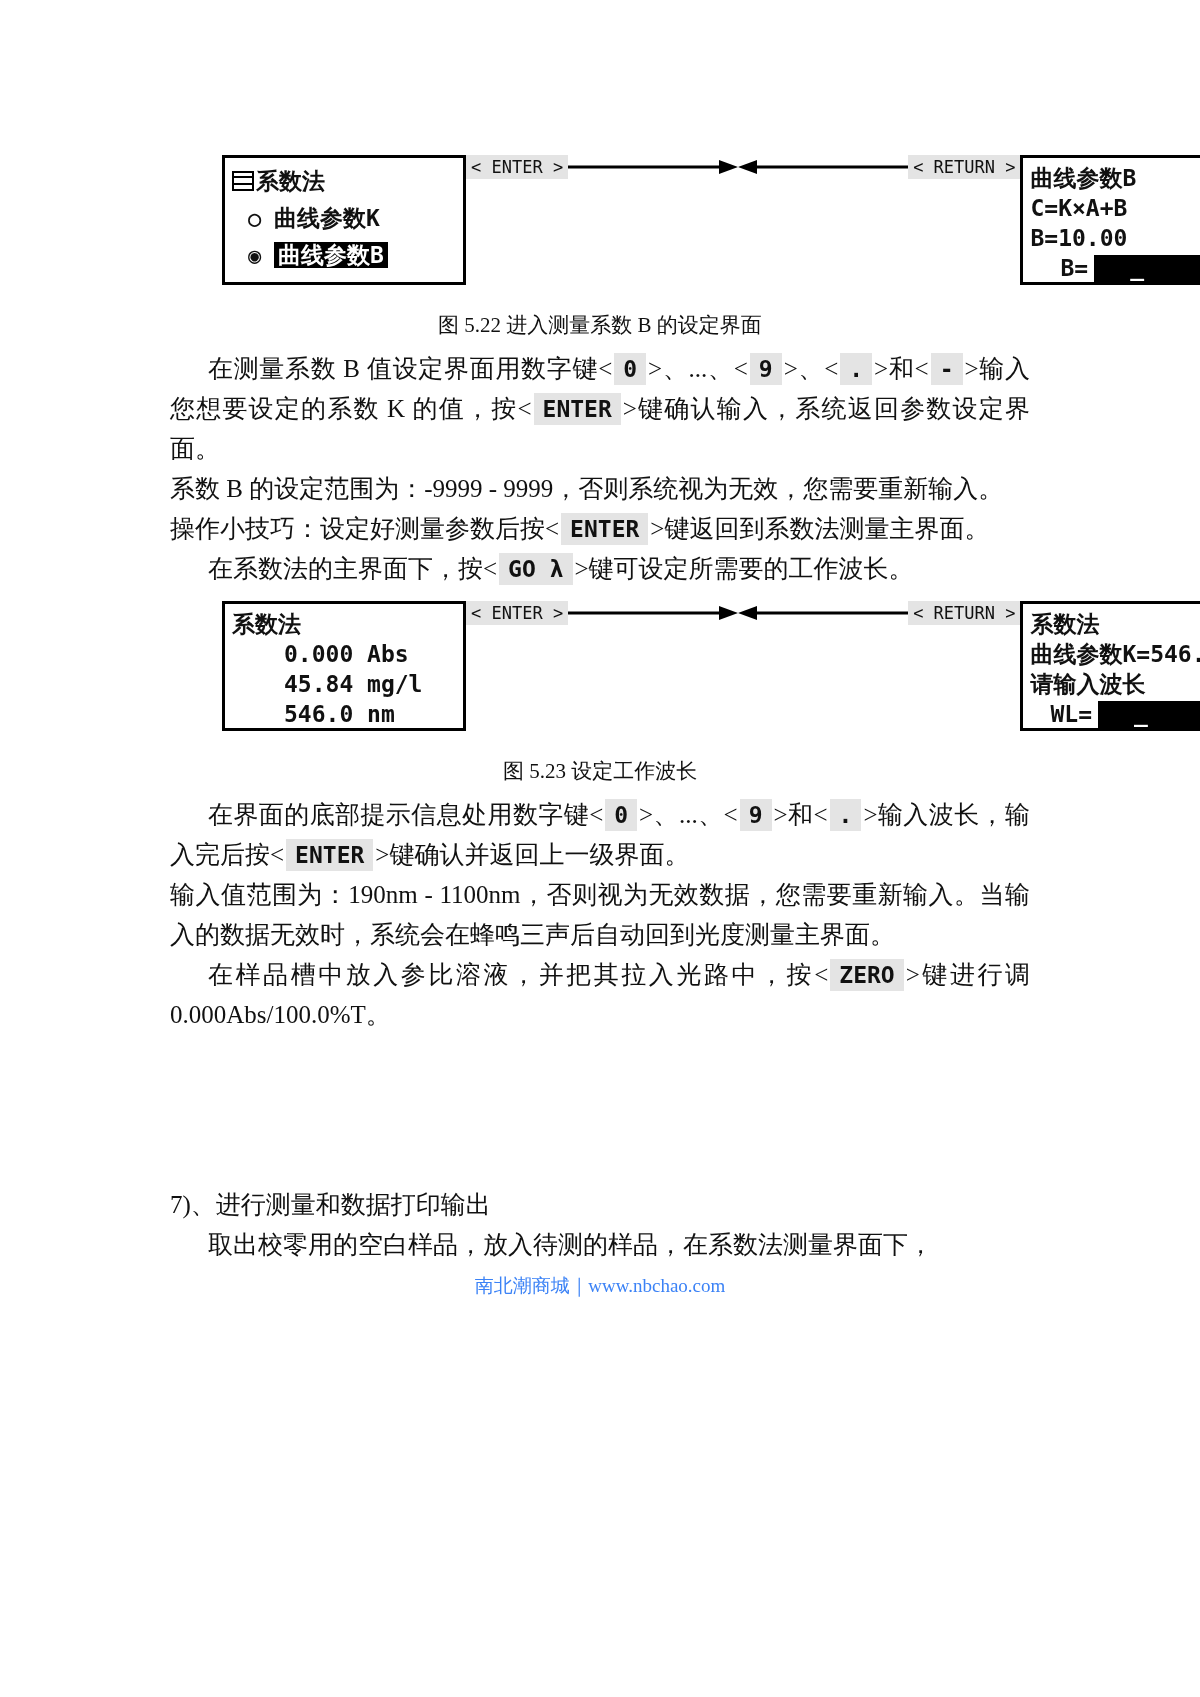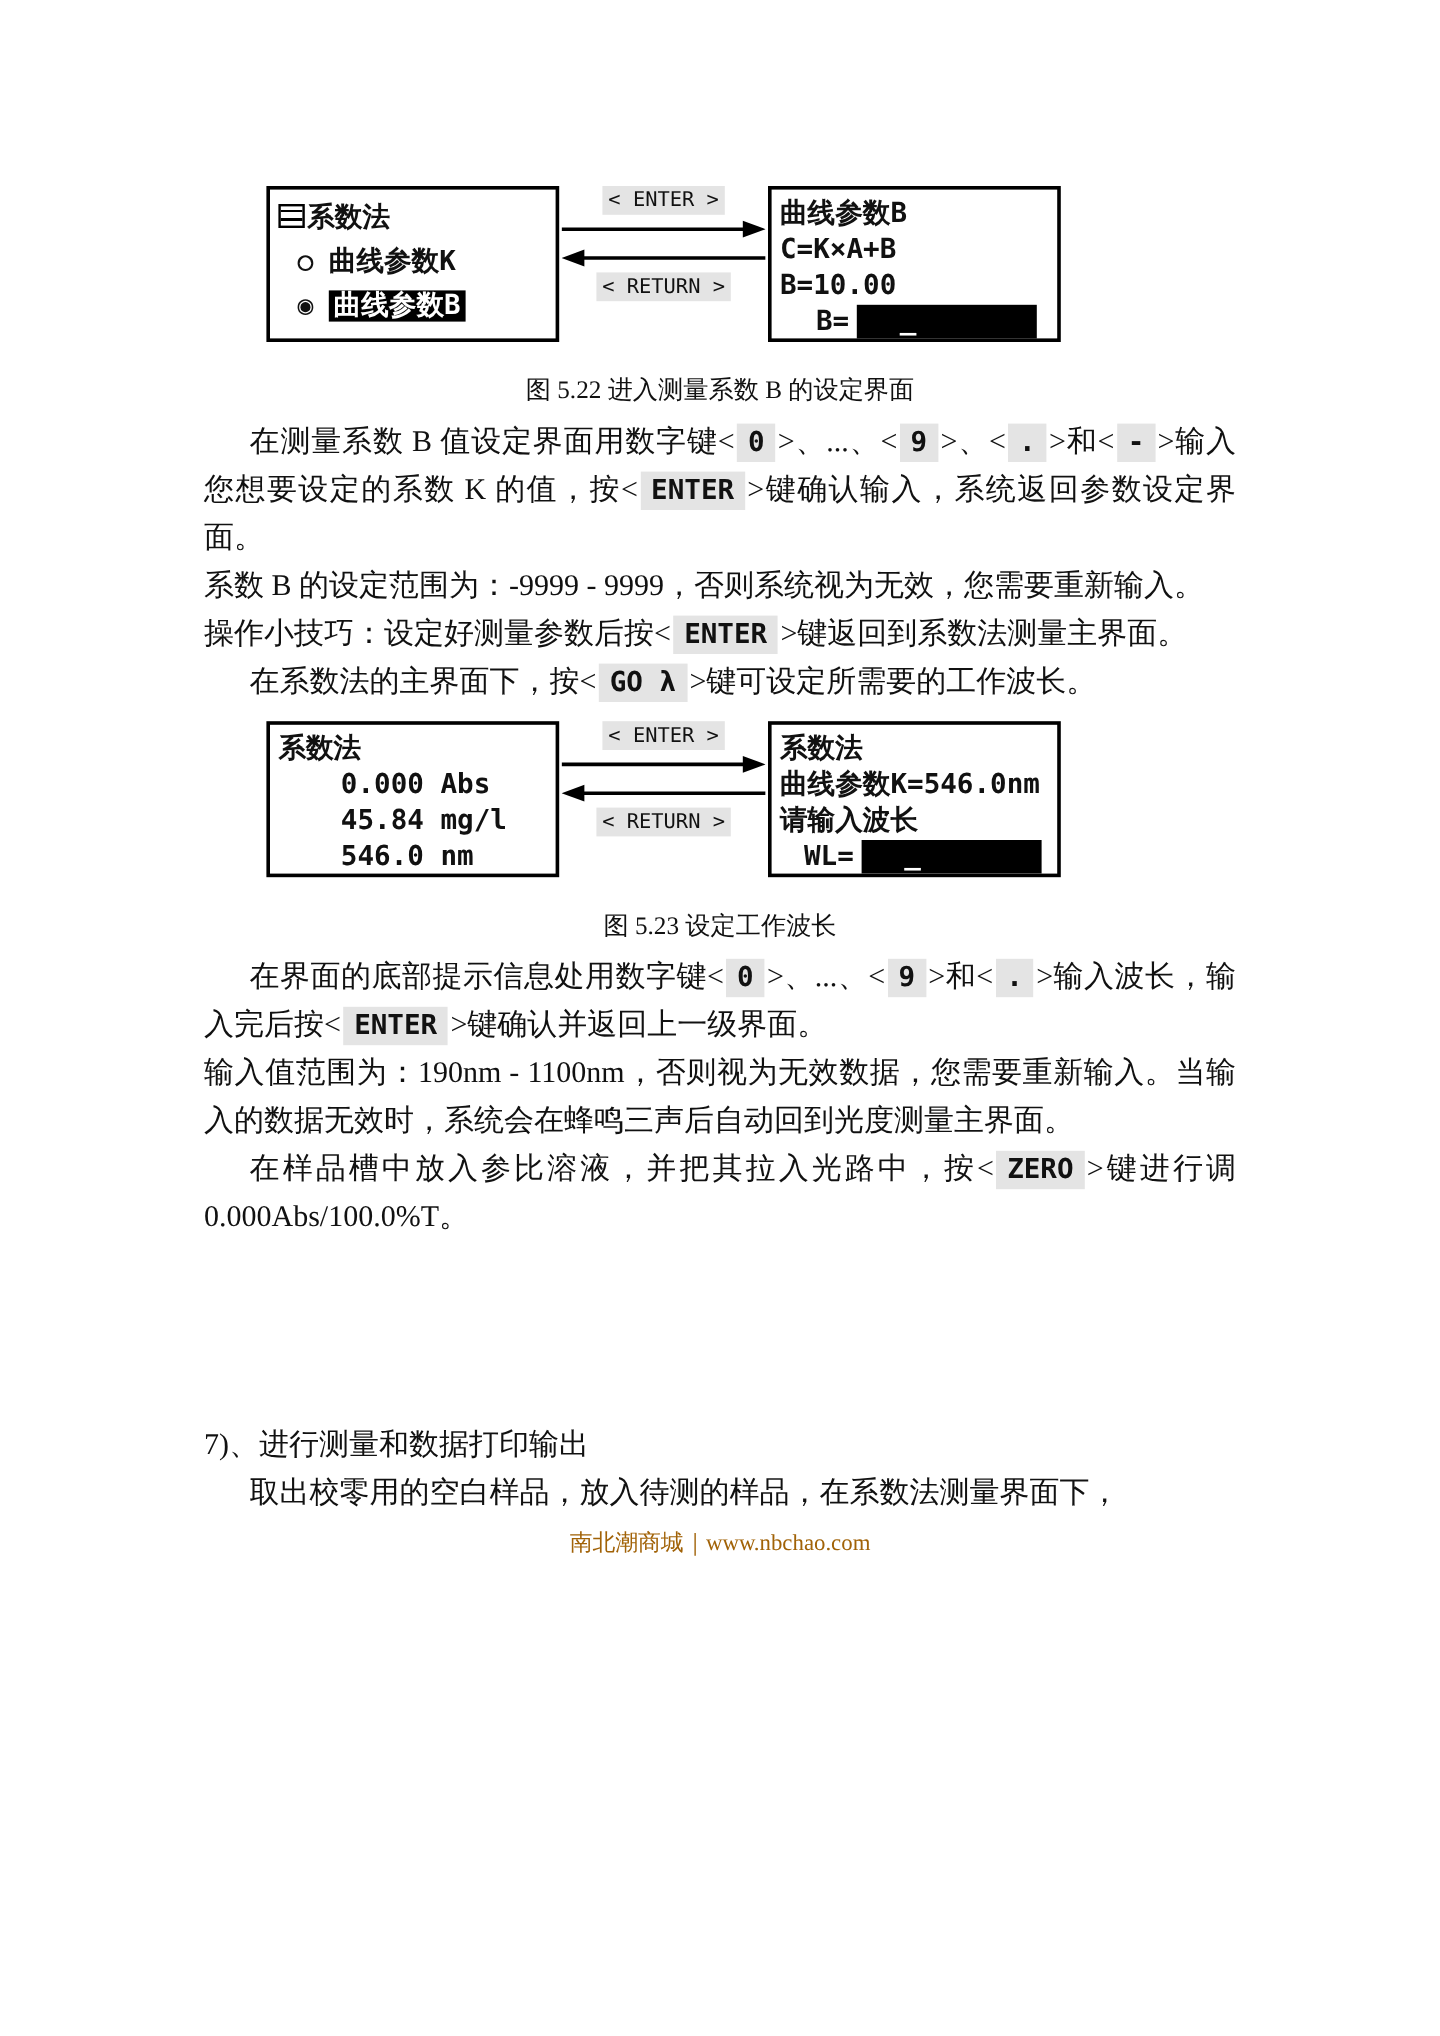--- a/index.html
+++ b/index.html
@@ -52,21 +52,21 @@
     width: 150px; height: 29px;
     background: #000; color: #fff;
     line-height: 27px;
     padding-left: 36px;
     vertical-align: middle;
     margin-left: 6px;
   }
   .arrow-col {
     flex: 1 1 auto;
     display: flex;
-    flex-direction: column;
+    flex-direction: row;
     align-items: center;
     justify-content: center;
   }
   .arrow-label {
     font-family: "DejaVu Sans Mono", monospace;
     font-size: 17px;
     background: #e4e4e4;
     padding: 2px 5px;
     white-space: nowrap;
   }
@@ -102,21 +102,21 @@
   .footer-page {
     font-size: 21px;
     text-align: right;
     margin-top: 6px;
     padding-right: 80px;
     color: #222;
   }
   .footer-site {
     font-size: 19px;
     text-align: center;
-    color: #a16207;
+    color: #3b82f6;
     margin-top: 8px;
   }
 </style>
 </head>
 <body>
 
 <div class="page">
 
   <div class="figure-row">
     <div class="screen">

